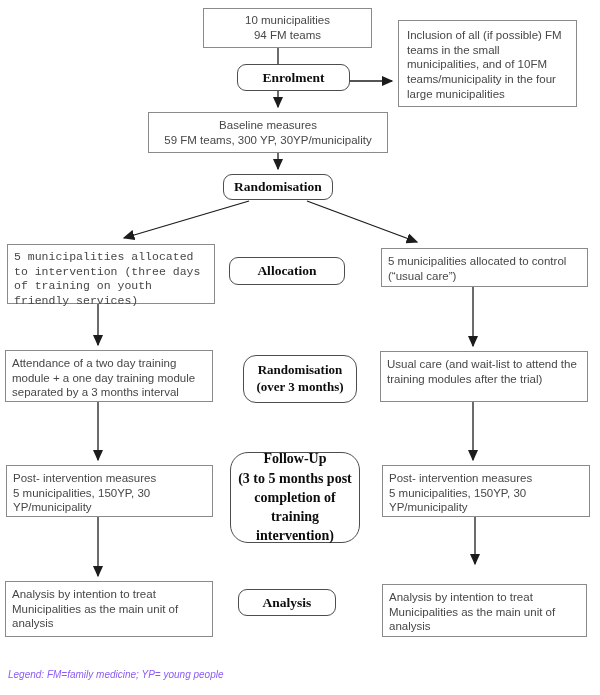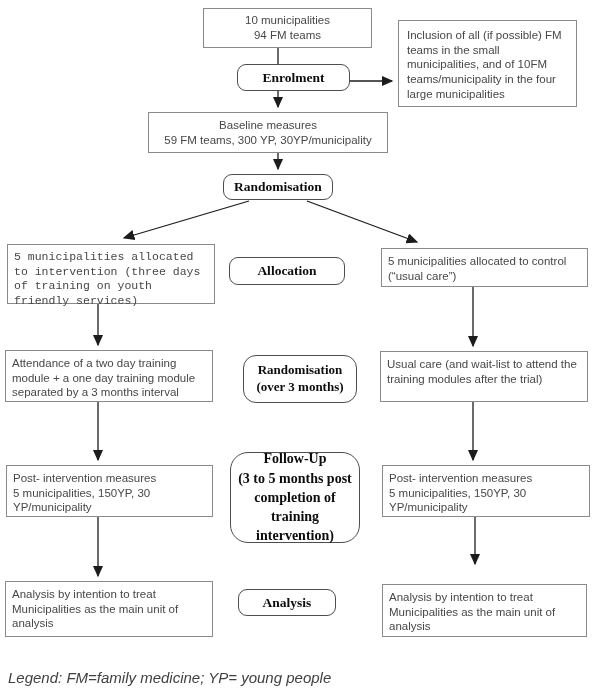--- a/index.html
+++ b/index.html
@@ -30,21 +30,21 @@
   #interv-stage{left:243px;top:355px;width:114px;height:48px;border-radius:13px;font-size:13px;}
   #interv-right{left:380px;top:351px;width:208px;height:51px;}
   #post-left{left:6px;top:465px;width:207px;height:52px;}
   #followup-stage{left:230px;top:452px;width:130px;height:91px;border-radius:18px;
                   font-size:14px;line-height:1.38;font-family:Liberation Serif, serif;}
   #post-right{left:382px;top:465px;width:208px;height:52px;}
   #analysis-left{left:5px;top:581px;width:208px;height:56px;}
   #analysis-stage{left:238px;top:589px;width:98px;height:27px;}
   #analysis-right{left:382px;top:584px;width:205px;height:53px;}
 
-  #legend{position:absolute;left:8px;top:669px;font-style:italic;font-size:15px;color:#404040;}
+  #legend{position:absolute;left:8px;top:669px;font-style:italic;font-size:10px;color:#8b5cf6;}
 </style>
 </head>
 <body>
 
 <div id="canvas">
 
   <svg id="wires" viewBox="0 0 600 695" xmlns="http://www.w3.org/2000/svg">
     <defs>
       <marker id="ah" markerWidth="10" markerHeight="8" refX="8" refY="4" orient="auto">
         <path d="M0,0 L9,4 L0,8 z" fill="#1c1c1c"></path>

